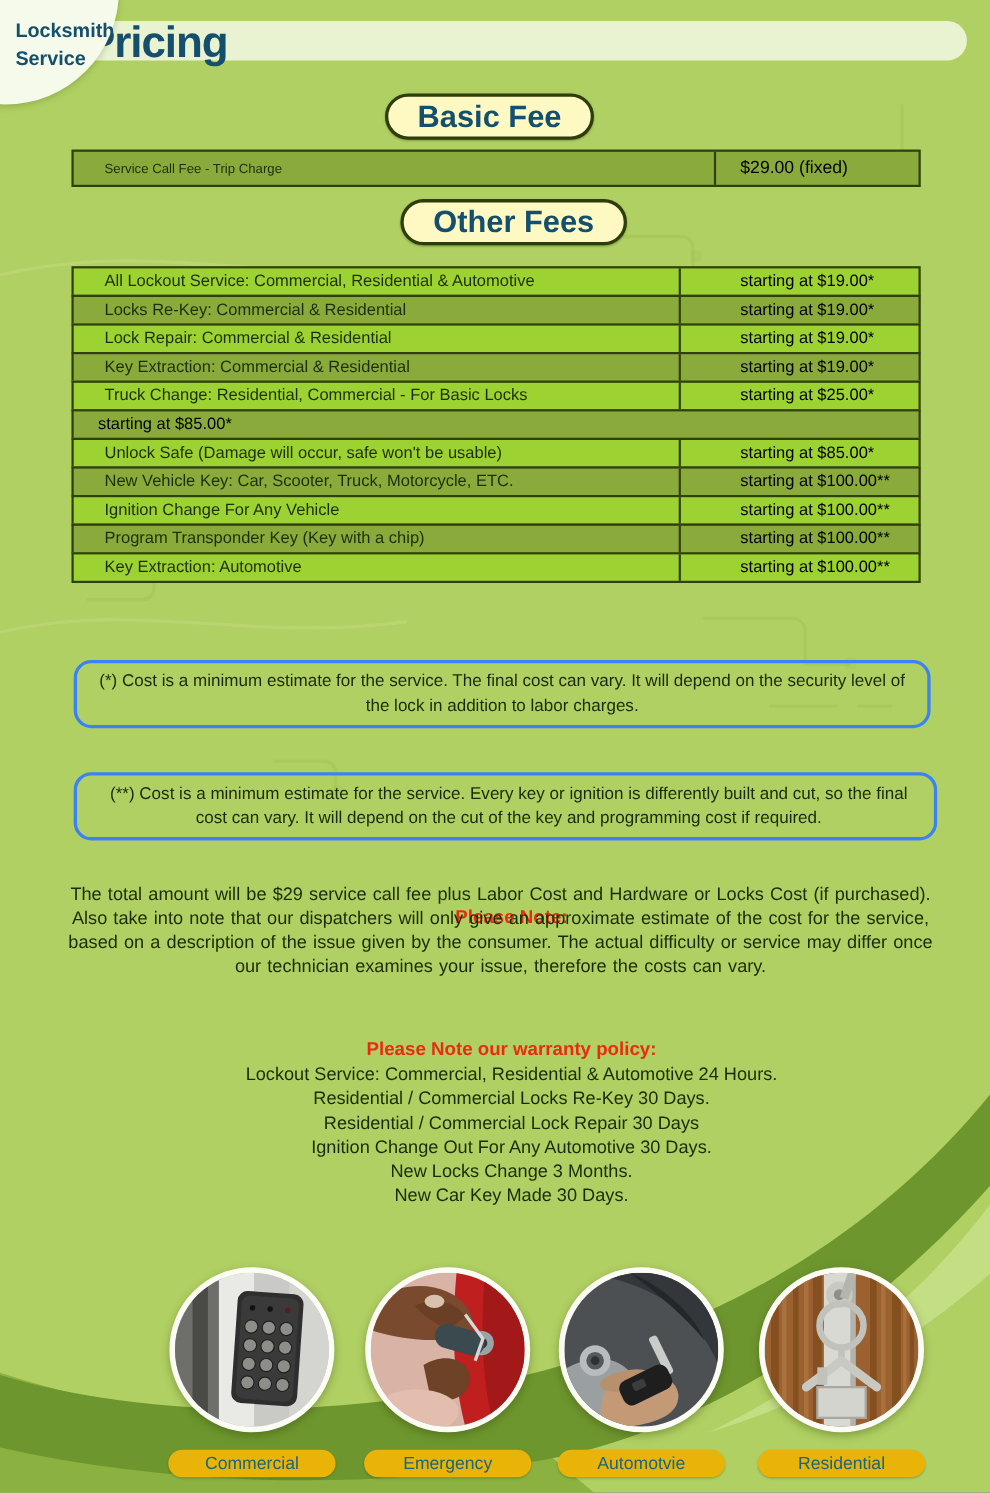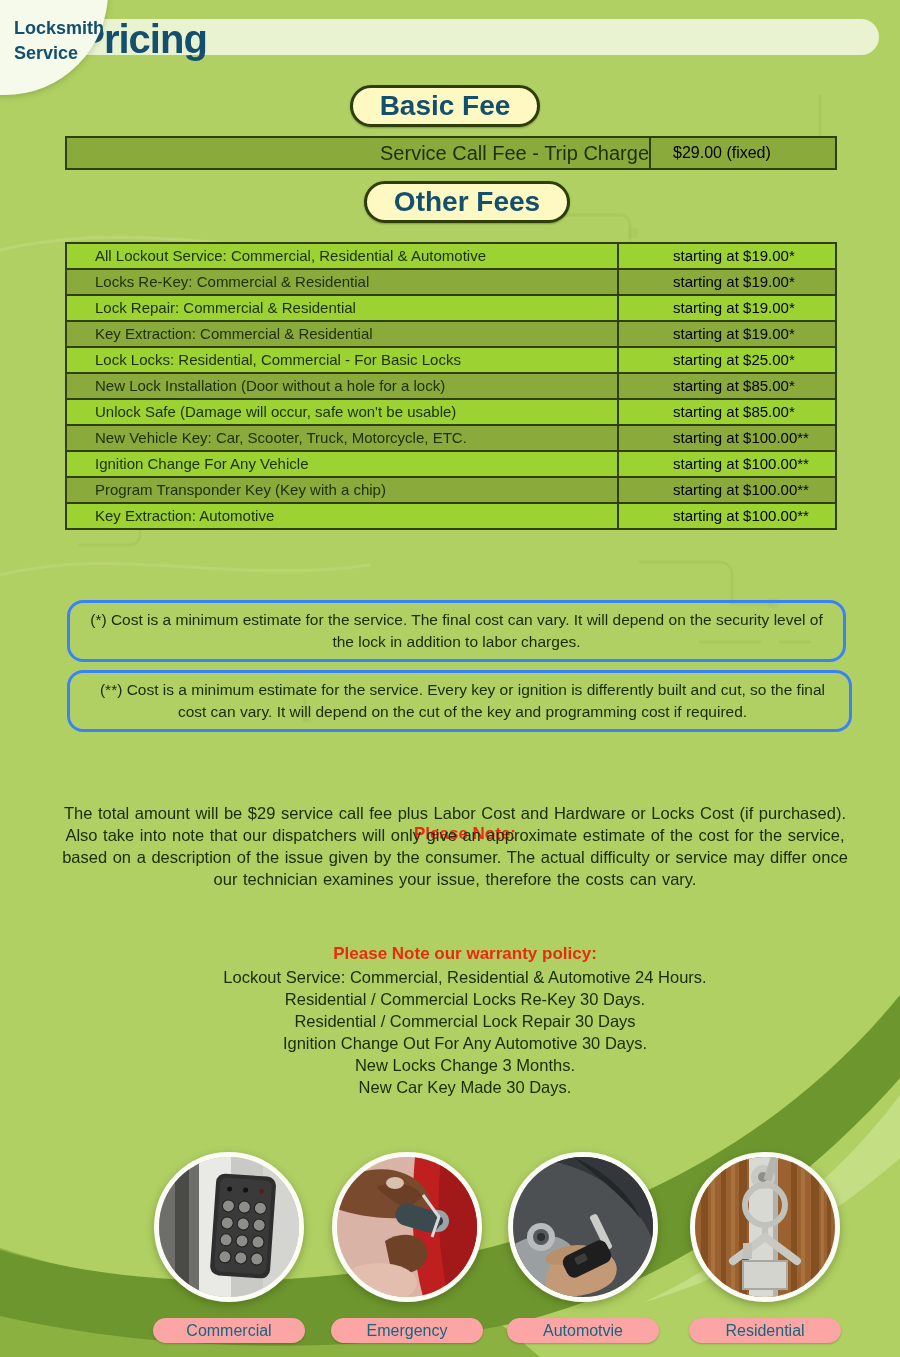--- a/index.html
+++ b/index.html
@@ -36,59 +36,59 @@
     background:#fef9c3;border:3px solid #2e3d0c;border-radius:22px;
     padding:1px 27px;color:#14506e;font-weight:bold;font-size:28px;line-height:34px;
     box-shadow:0 1px 2px rgba(30,45,5,.35);
   }
   
   .basic-table{position:absolute;left:65px;top:136px;width:772px;z-index:2;}
   .main-table{position:absolute;left:65px;top:242px;width:772px;z-index:2;}
   .frow{display:flex;border:2px solid #2f400c;box-sizing:border-box;}
   .frow + .frow{margin-top:-2px;}
   .row-tall{height:34px;}
-  .row-tall .fcell-s{line-height:30px;font-size:20px;text-align:right;}
+  .row-tall .fcell-s{line-height:30px;font-size:12px;}
   .row-tall .fcell-p{line-height:30px;font-size:16px;}
   .row-std{height:28px;gap:32px;}
   .bg-dark{background:#8aab3c;}
   .bg-bright{background:#9cd231;}
   .fcell-s{
     flex:1;border-right:2px solid #2f400c;padding-left:28px;
     font-size:15px;line-height:24px;color:#1d2f08;white-space:nowrap;overflow:hidden;
   }
   .fcell-p{
     width:162px;padding-left:22px;
     font-size:15px;line-height:24px;color:#000000;white-space:nowrap;
   }
   
   .note-box{
     position:absolute;left:67px;width:745px;z-index:2;
     border:3px solid #3b82f6;border-radius:16px;padding:6px 14px;
     text-align:center;font-size:15.5px;line-height:22px;color:#1a2a07;
   }
   .note-1{top:600px;}
-  .note-2{top:670px;padding-left:20px;}
+  .note-2{top:702px;padding-left:20px;}
   
   .center-block{position:absolute;left:35px;width:860px;text-align:center;z-index:2;}
   .red-head{color:#ea2b12;font-weight:bold;font-size:17px;}
   .ph-head{top:824px;}
   .ph-body{top:802px;left:55px;width:800px;font-size:16.5px;line-height:22px;color:#1b2b06;word-spacing:1px;}
   .wr-head{top:944px;}
   .wr-lines{top:966px;font-size:16.5px;line-height:22px;color:#1b2b06;}
   
   .circle{
     position:absolute;top:1152px;width:150px;height:150px;border-radius:50%;
     border:5px solid #fbfdf5;box-sizing:border-box;overflow:hidden;z-index:2;
     box-shadow:0 3px 8px rgba(40,60,10,.35);background:#ddd;
   }
   .circle svg{display:block;}
   .c1{left:154px;} .c2{left:332px;} .c3{left:508px;} .c4{left:690px;}
   .cat-pill{
     position:absolute;top:1318px;width:152px;height:25px;z-index:2;
-    background:#fca5a5;border-radius:13px;text-align:center;
+    background:#eab308;border-radius:13px;text-align:center;
     color:#17657f;font-size:16px;line-height:25px;
     box-shadow:0 1px 2px rgba(30,45,5,.3);
   }
   .p1{left:153px;} .p2{left:331px;} .p3{left:507px;} .p4{left:689px;}
 </style>
 </head>
 <body>
 
 <div class="page">
 
@@ -146,25 +146,24 @@
     </div>
     <div class="frow row-std bg-bright">
       <div class="fcell-s">Lock Repair: Commercial &amp; Residential</div>
       <div class="fcell-p">starting at $19.00*</div>
     </div>
     <div class="frow row-std bg-dark">
       <div class="fcell-s">Key Extraction: Commercial &amp; Residential</div>
       <div class="fcell-p">starting at $19.00*</div>
     </div>
     <div class="frow row-std bg-bright">
-      <div class="fcell-s">Lock Locks: Residential, Commercial - For Basic Locks</div>
+      <div class="fcell-s">Truck Change: Residential, Commercial - For Basic Locks</div>
       <div class="fcell-p">starting at $25.00*</div>
     </div>
     <div class="frow row-std bg-dark">
-      <div class="fcell-s">New Lock Installation (Door without a hole for a lock)</div>
       <div class="fcell-p">starting at $85.00*</div>
     </div>
     <div class="frow row-std bg-bright">
       <div class="fcell-s">Unlock Safe (Damage will occur, safe won't be usable)</div>
       <div class="fcell-p">starting at $85.00*</div>
     </div>
     <div class="frow row-std bg-dark">
       <div class="fcell-s">New Vehicle Key: Car, Scooter, Truck, Motorcycle, ETC.</div>
       <div class="fcell-p">starting at $100.00**</div>
     </div>

